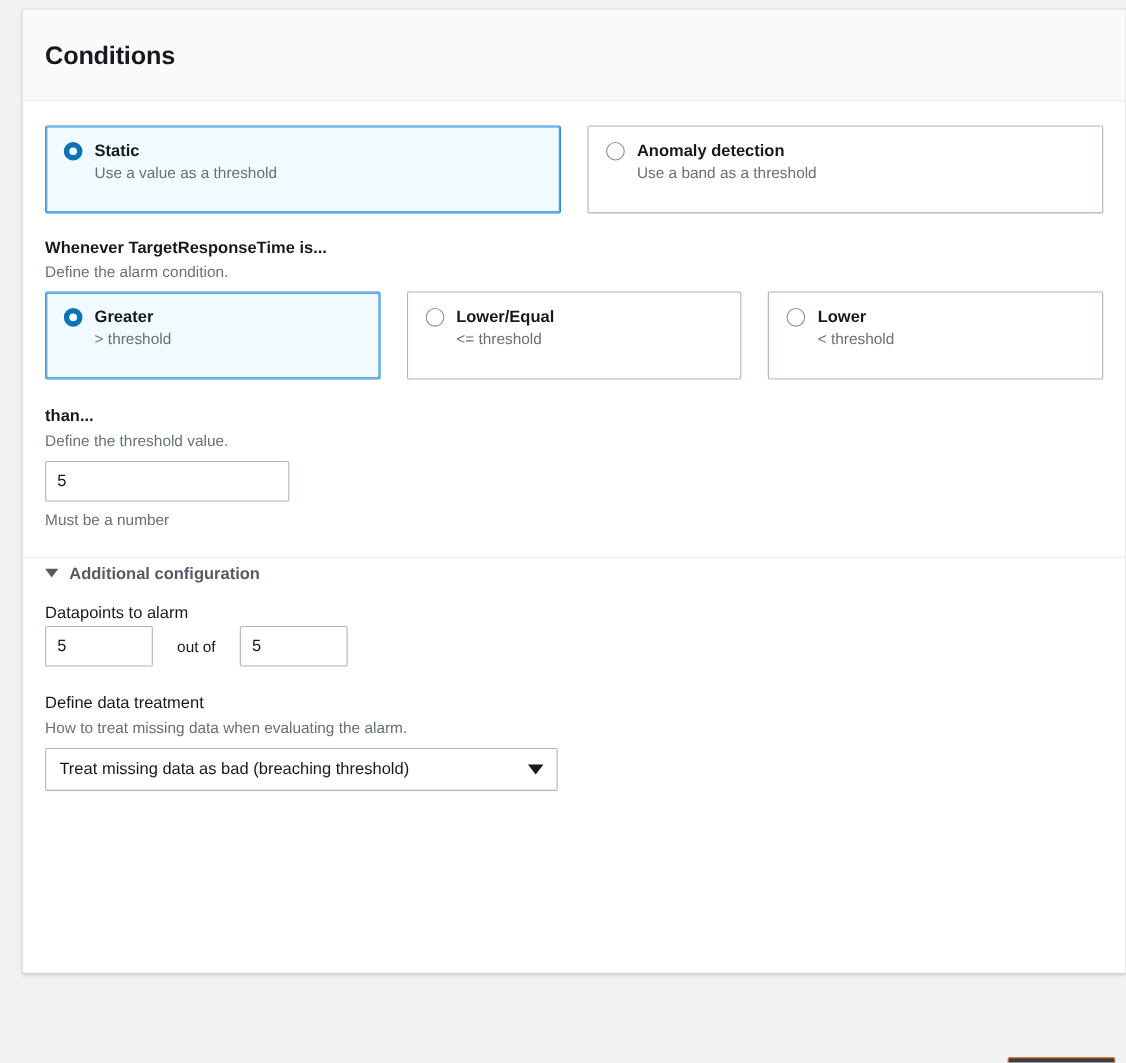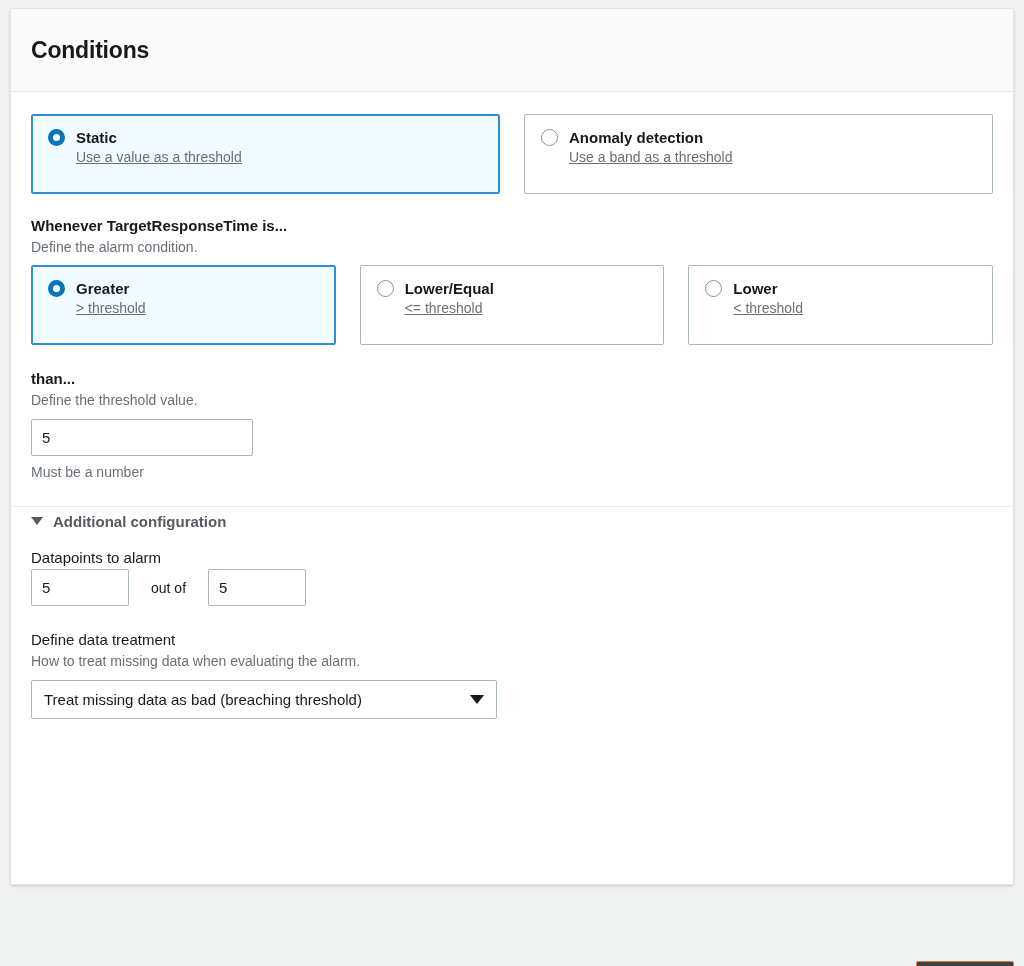--- a/index.html
+++ b/index.html
@@ -13,21 +13,21 @@
   .page {
     position: relative;
     width: 1024px;
     height: 966px;
     overflow: hidden;
   }
 
   
   .panel {
     position: absolute;
-    left: 10px;
+    left: 20px;
     top: 8px;
     width: 1004px;
     height: 877px;
     background: #ffffff;
     border: 1px solid #e3e5e5;
     border-radius: 2px;
     box-shadow: 0 1px 2px rgba(0,0,0,0.12), 0 2px 5px rgba(0,0,0,0.06);
     overflow: hidden;
   }
   .panel-header {
@@ -120,21 +120,20 @@
     font-weight: 700;
     color: #16191f;
     white-space: nowrap;
   }
   .tile-sub {
     font-size: 14px;
     color: #687078;
     margin-top: 3px;
     margin-left: 28px;
     white-space: nowrap;
-    text-decoration: underline;
   }
 
   
   .text-input {
     height: 37px;
     border: 1px solid #aab7b8;
     border-radius: 2px;
     background: #fff;
     font-family: "Liberation Sans", sans-serif;
     font-size: 15px;

